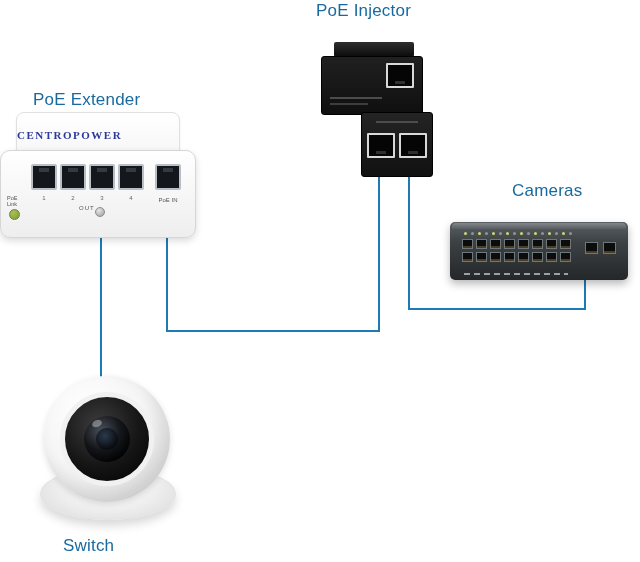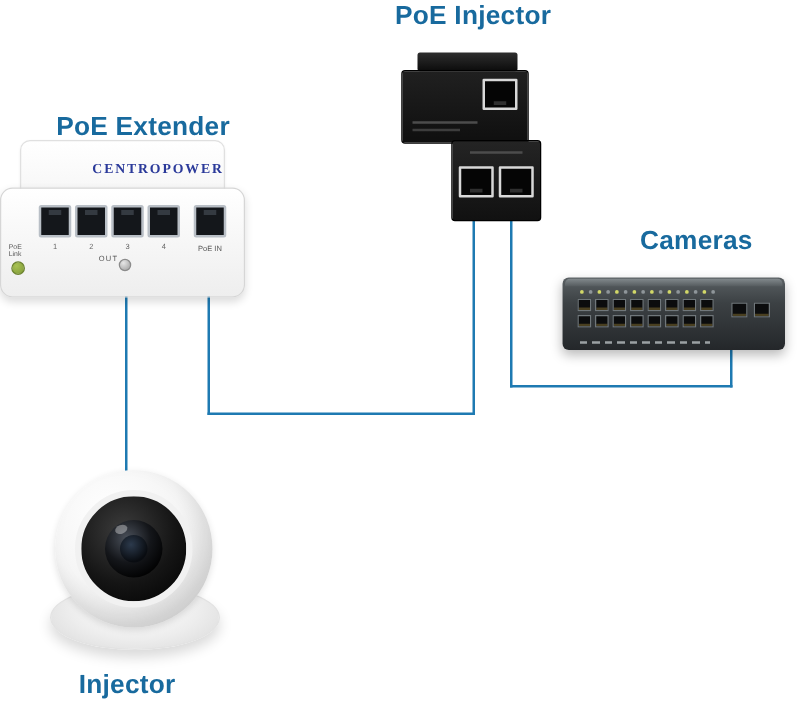--- a/index.html
+++ b/index.html
@@ -1,34 +1,34 @@
 <!DOCTYPE html>
 <html style="--cable: #1e7ab2; --heading: #186a9e; --brand: #2b3a9a;"><head>
 <meta charset="utf-8">
 <style>
   html,body{margin:0;padding:0;background:#fff;}
   #canvas{
     position:relative;width:640px;height:562px;background:#ffffff;overflow:hidden;
     font-family:"Liberation Sans",sans-serif;
   }
   .heading{
-    position:absolute;font-size:21px;font-weight:bold;color:var(--heading,#186a9e);
+    position:absolute;font-size:17px;font-weight:normal;color:var(--heading,#186a9e);
     letter-spacing:.2px;white-space:nowrap;
   }
   
   .cable{position:absolute;background:var(--cable,#1e7ab2);}
   
   .ext-flap{
     position:absolute;left:16px;top:112px;width:162px;height:44px;
     background:linear-gradient(180deg,#ffffff,#f6f6f6);
     border:1px solid #e0e0e0;border-radius:8px 8px 3px 3px;
     box-shadow:0 1px 2px rgba(0,0,0,.08);
   }
   .ext-brand{
-    display:block;text-align:right;line-height:44px;
+    display:block;text-align:left;line-height:44px;
     font-family:"Liberation Serif",serif;font-weight:bold;font-size:11px;
     letter-spacing:1.5px;color:var(--brand,#2b3a9a);
   }
   .ext-body{
     position:absolute;left:0px;top:150px;width:194px;height:86px;
     background:linear-gradient(180deg,#ffffff,#eeeeee);
     border:1px solid #d6d6d6;border-radius:10px;
     box-shadow:0 3px 7px rgba(0,0,0,.14);
   }
   .ext-ports{position:absolute;left:30px;top:13px;display:flex;gap:3px;}
@@ -148,24 +148,24 @@
 <div id="canvas">
 
   <div class="cable" style="left:100px;top:236px;width:2px;height:142px;"></div>
   <div class="cable" style="left:166px;top:236px;width:2px;height:96px;"></div>
   <div class="cable" style="left:166px;top:330px;width:214px;height:2px;"></div>
   <div class="cable" style="left:378px;top:175px;width:2px;height:157px;"></div>
   <div class="cable" style="left:408px;top:175px;width:2px;height:135px;"></div>
   <div class="cable" style="left:408px;top:308px;width:178px;height:2px;"></div>
   <div class="cable" style="left:584px;top:280px;width:2px;height:30px;"></div>
 
-  <div class="heading" style="left:33px;top:90px;margin-left:12px;">PoE Extender</div>
+  <div class="heading" style="left:33px;top:90px;">PoE Extender</div>
   <div class="heading" style="left:316px;top:1px;">PoE Injector</div>
   <div class="heading" style="left:512px;top:181px;">Cameras</div>
-  <div class="heading" style="left:63px;top:536px;">Injector</div>
+  <div class="heading" style="left:63px;top:536px;">Switch</div>
 
   <div class="ext-flap">
     <span class="ext-brand">CENTROPOWER</span>
   </div>
   <div class="ext-body">
     <div class="ext-ports">
         <div class="ext-port"></div>
         <div class="ext-port"></div>
         <div class="ext-port"></div>
         <div class="ext-port"></div>

